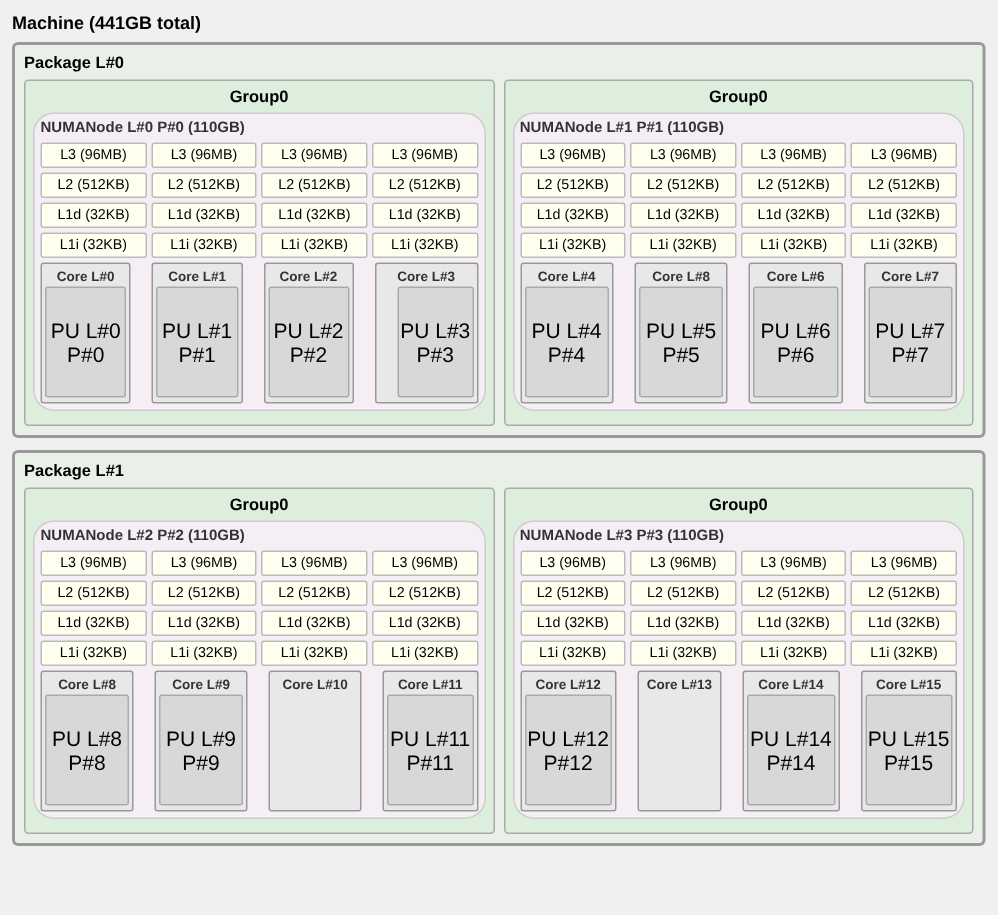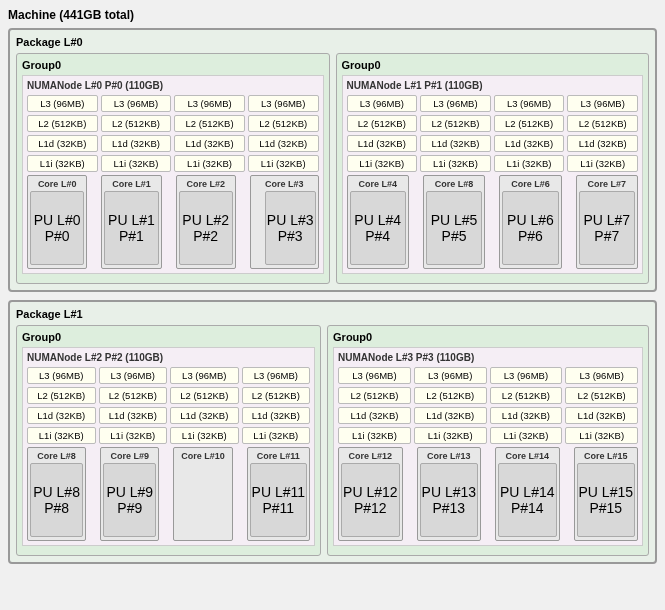--- a/index.html
+++ b/index.html
@@ -35,25 +35,26 @@
       border: 1px solid #aaa;
       background: #ddeedd;
       border-radius: 3px;
       padding: 5px;
       flex: 1;
     }
     .group-title {
       font-size: 11px;
       font-weight: bold;
       margin-bottom: 4px;
+      text-align: center;
     }
     .numa-node {
       border: 1px solid #ccc;
       background: #f5eef5;
-      border-radius: 0;
+      border-radius: 14px;
       padding: 4px;
       margin-bottom: 4px;
     }
     .numa-title {
       font-size: 10px;
       font-weight: bold;
       margin-bottom: 4px;
       color: #333;
     }
     .cache-row {
@@ -294,22 +295,20 @@
               <div class="cache-cell">L1i (32KB)</div>
             </div>
             <div class="cores-row">
               <div class="core-box">
                 <div class="core-title">Core L#12</div>
                 <div class="pu-box" style="white-space: pre;">PU L#12
 P#12</div>
               </div>
               <div class="core-box">
                 <div class="core-title">Core L#13</div>
-                <div class="pu-box" style="white-space: pre;">PU L#13
-P#13</div>
               </div>
               <div class="core-box">
                 <div class="core-title">Core L#14</div>
                 <div class="pu-box" style="white-space: pre;">PU L#14
 P#14</div>
               </div>
               <div class="core-box">
                 <div class="core-title">Core L#15</div>
                 <div class="pu-box" style="white-space: pre;">PU L#15
 P#15</div>

